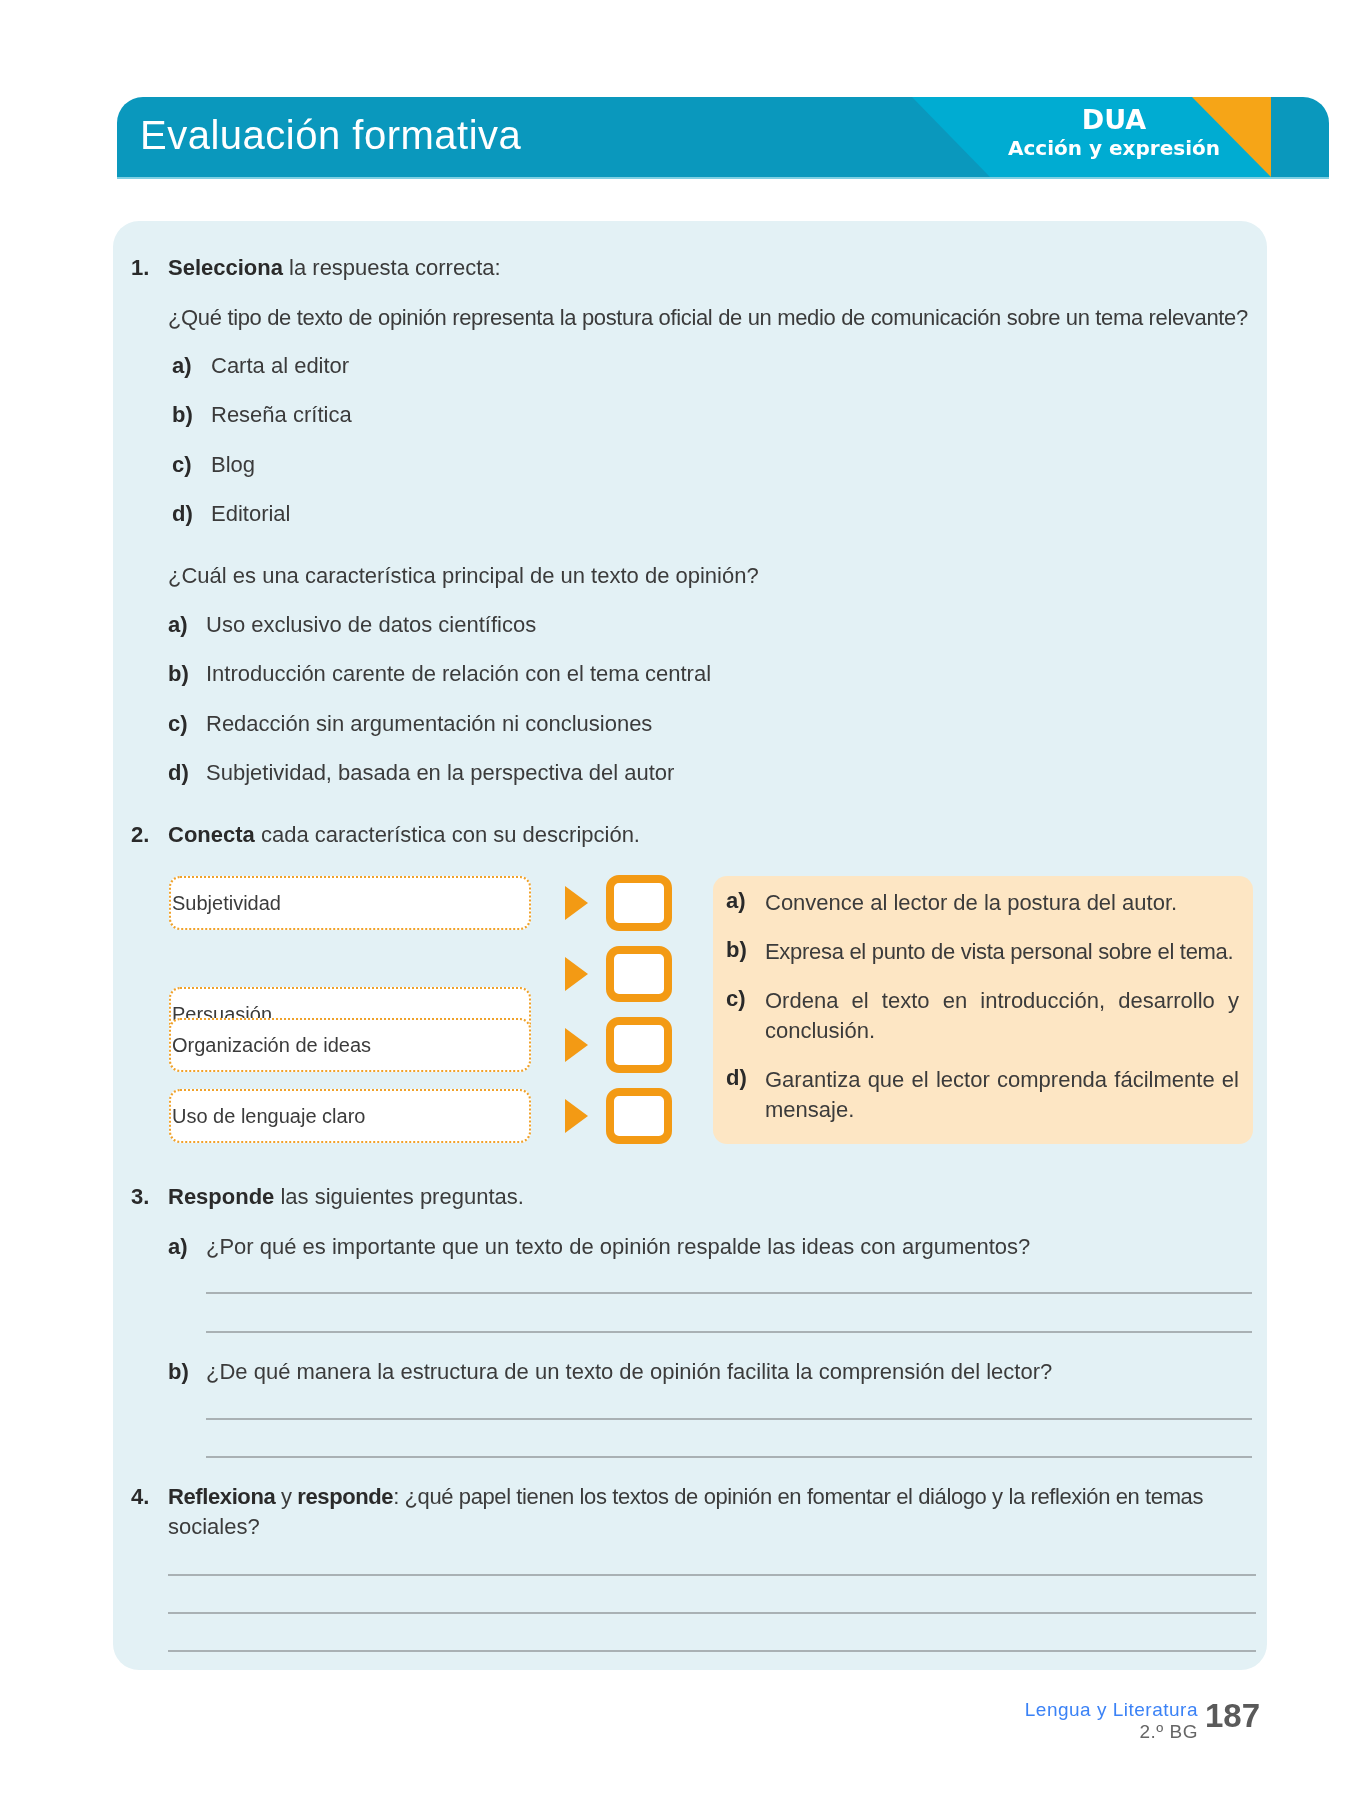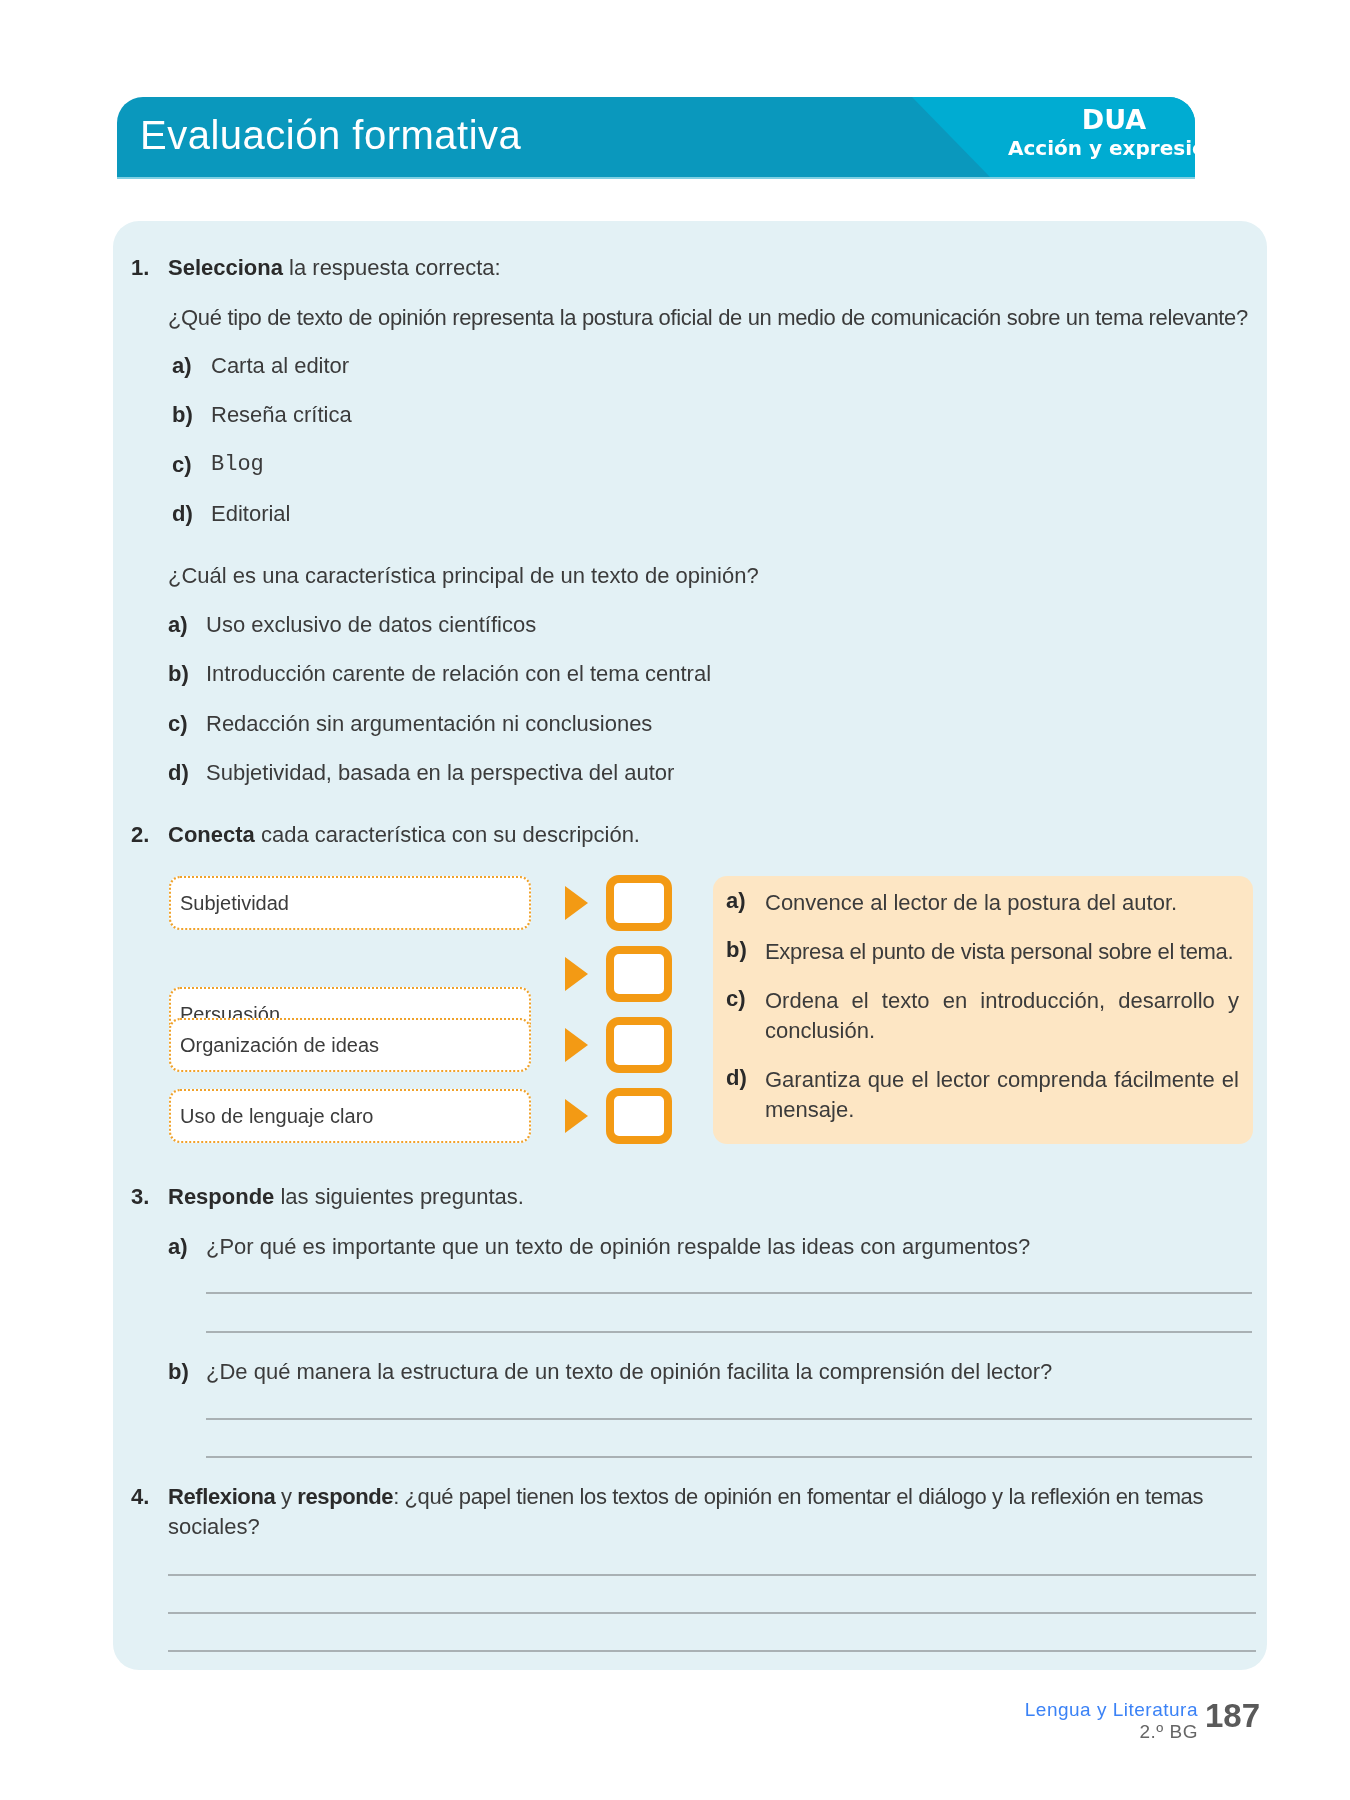--- a/index.html
+++ b/index.html
@@ -1,42 +1,42 @@
 <!DOCTYPE html>
 <html><head>
 <meta charset="utf-8">
 <style>
   html, body { margin:0; padding:0; }
   body { width:1350px; height:1800px; background:#ffffff; position:relative; overflow:hidden;
          font-family:"Liberation Sans", sans-serif; color:#3b3b3b; }
   .abs { position:absolute; }
 
   
-  #header { left:117px; top:97px; width:1078px; height:80px; border-radius:26px 26px 0 0;
+  #header { left:117px; top:97px; width:1212px; height:80px; border-radius:26px 26px 0 0;
             overflow:hidden; background:#0a98bd; border-bottom:2px solid #7fd0e3; }
   #header .light { position:absolute; top:0; left:0; width:100%; height:100%; background:#00acd2;
                    clip-path:polygon(795px 0, 1154px 0, 1154px 80px, 873px 80px); }
   #header .orange { position:absolute; top:0; left:0; width:100%; height:100%; background:#f6a517;
                     clip-path:polygon(1075px 0, 1154px 0, 1154px 80px); }
   #header-title { position:absolute; left:23px; top:16px; font-size:40px; color:#ffffff; letter-spacing:0.5px; }
   #dua-block { position:absolute; left:880px; top:8px; width:234px; text-align:center; color:#ffffff; font-family:"DejaVu Sans", sans-serif; }
   #dua-title { font-weight:bold; font-size:27px; line-height:30px; }
   #dua-sub { font-weight:bold; font-size:20px; line-height:26px;text-align:center; }
 
   
   #panel { left:113px; top:221px; width:1154px; height:1449px; background:#e3f1f5; border-radius:26px; }
 
   .txt { font-size:22px; line-height:28px; white-space:nowrap; }
   .num { font-weight:bold; color:#2a2a2a; }
   .bold { font-weight:bold; color:#2a2a2a; }
   .opt-letter { font-weight:bold; color:#2a2a2a; }
 
   
   .term-box { left:169px; width:362px; height:54px; background:#ffffff; border:2px dotted #f0a22a;
-              border-radius:11px; box-sizing:border-box; font-size:20px; line-height:50px; padding-left:9px; color:#3b3b3b; }
+              border-radius:11px; box-sizing:border-box; font-size:20px; line-height:50px; padding-left:1px; color:#3b3b3b; }
   .arrow { left:565px; width:0; height:0; border-top:17px solid transparent; border-bottom:17px solid transparent;
            border-left:23px solid #f39a14; }
   .answer-box { left:606px; width:66px; height:56px; box-sizing:border-box; border:8px solid #f39a14;
                 border-radius:13px; background:#ffffff; }
 
   #desc-panel { left:713px; top:876px; width:540px; height:268px; background:#fde6c4; border-radius:14px; }
   .desc-letter { position:absolute; left:13px; font-weight:bold; font-size:22px; color:#2a2a2a; }
   .desc-text { position:absolute; left:52px; width:474px; font-size:22px; line-height:30px; text-align:justify; text-align-last:left; color:#3b3b3b; }
 
   .line { height:0; border-top:2px solid #a9b1b4; }
@@ -73,21 +73,21 @@
 <div class="abs txt" style="left:172px; top:352px;">
   <span class="opt-letter">a)</span>
   <span style="position:absolute; left:39px;">Carta al editor</span>
 </div>
 <div class="abs txt" style="left:172px; top:401px;">
   <span class="opt-letter">b)</span>
   <span style="position:absolute; left:39px;">Reseña crítica</span>
 </div>
 <div class="abs txt" style="left:172px; top:451px;">
   <span class="opt-letter">c)</span>
-  <span style="position:absolute; left:39px;font-family:Liberation Mono, monospace;">Blog</span>
+  <span style="position:absolute; left:39px;">Blog</span>
 </div>
 <div class="abs txt" style="left:172px; top:500px;">
   <span class="opt-letter">d)</span>
   <span style="position:absolute; left:39px;">Editorial</span>
 </div>
 
 <div class="abs txt" style="left:168px; top:562px;">¿Cuál es una característica principal de un texto de opinión?</div>
 
 <div class="abs txt" style="left:168px; top:611px;">
   <span class="opt-letter">a)</span>

